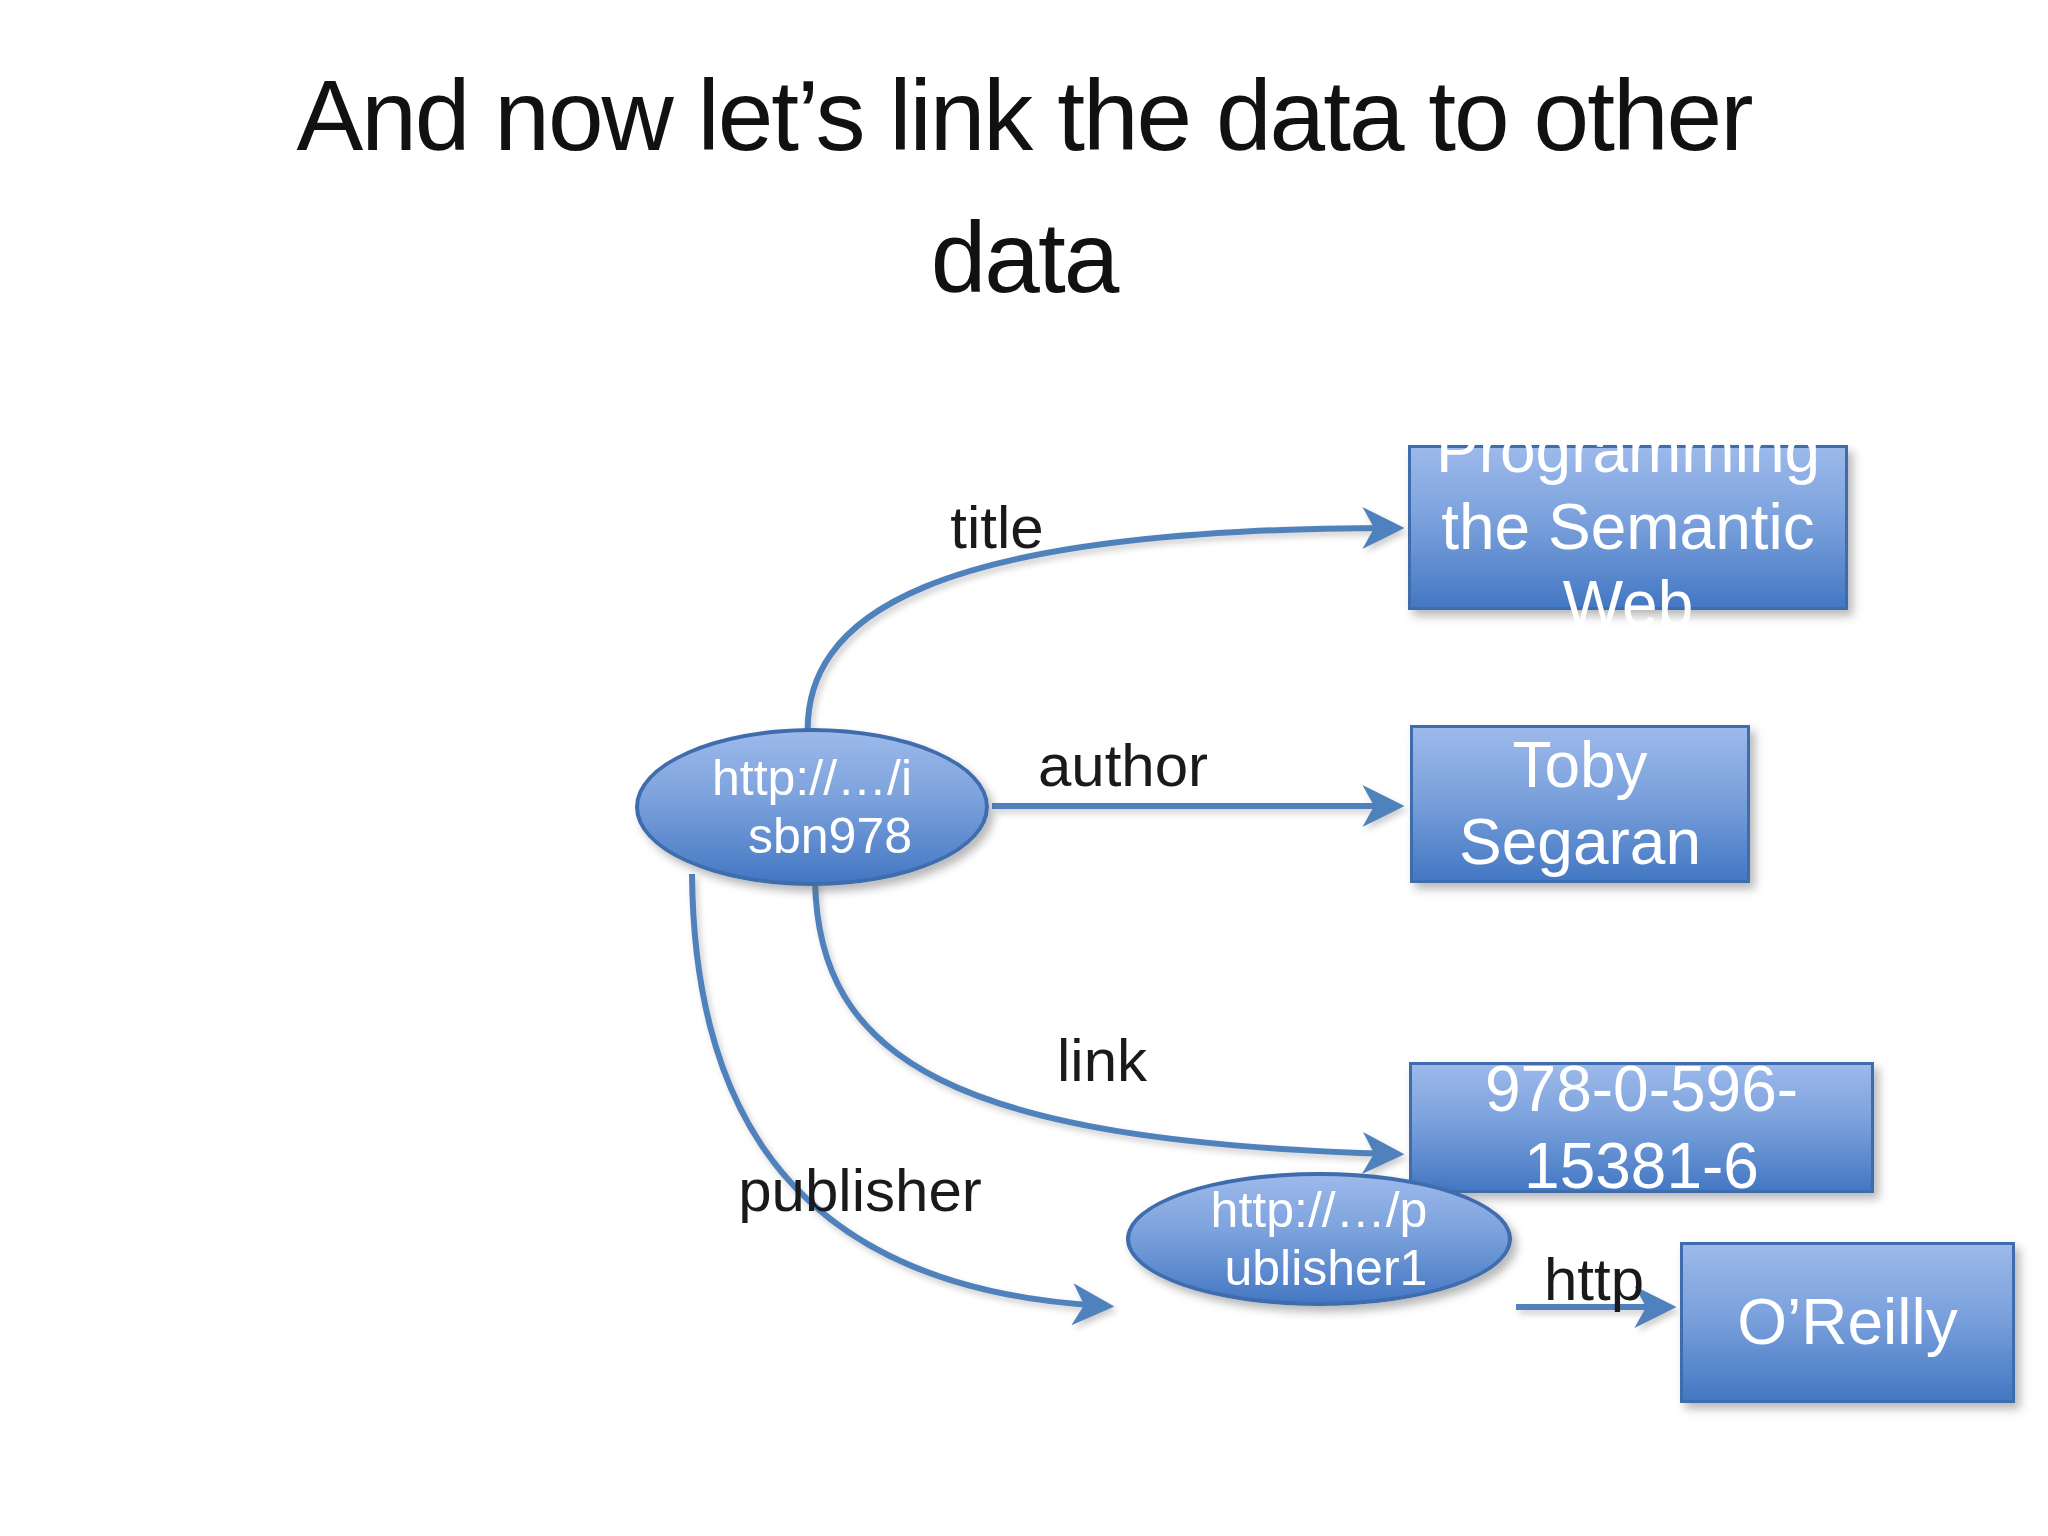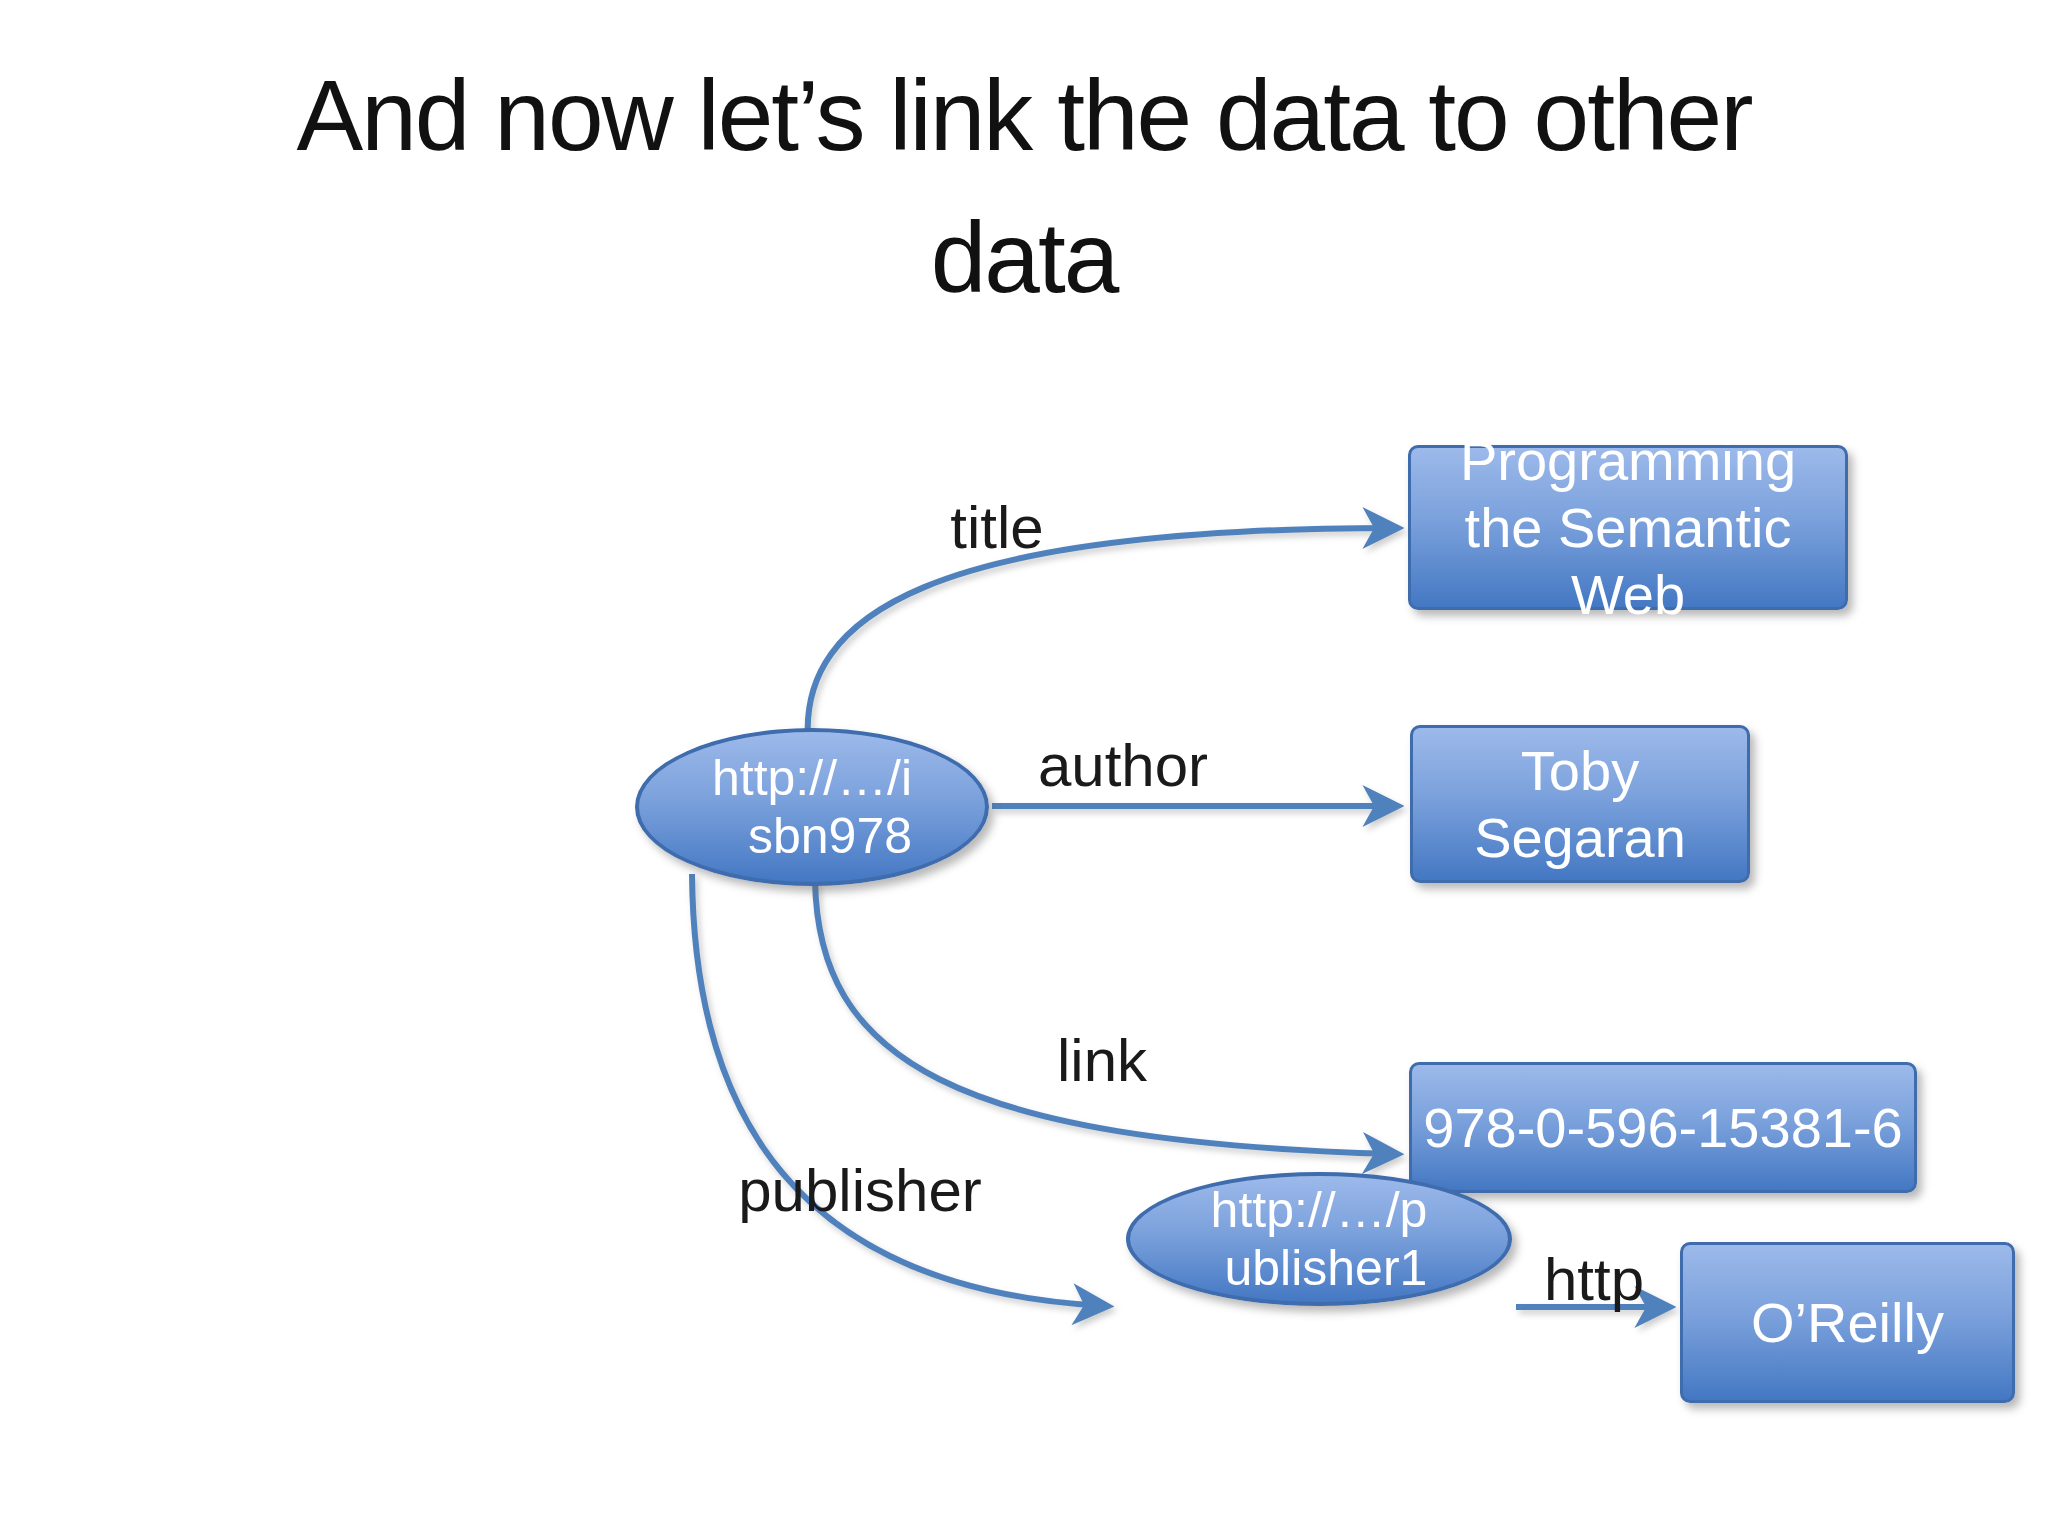--- a/index.html
+++ b/index.html
@@ -57,26 +57,26 @@
     align-items: center;
     justify-content: center;
     text-align: center;
     color: var(--node-text);
     background: linear-gradient(180deg, var(--node-fill-top) 0%, var(--node-fill-mid) 45%, var(--node-fill-bottom) 100%);
     border: 3px solid var(--node-border);
     box-shadow: 5px 6px 9px rgba(100,100,100,0.45);
     white-space: pre-line;
     line-height: 1.2;
   }
-  .node.rect { font-size: 56px; padding: 0 8px; border-radius: 10px; }
+  .node.rect { font-size: 64px; padding: 0 8px; }
   .node.ellipse { border-radius: 50%; border-width: 4px; font-size: 50px; line-height: 1.16; text-align: right; }
   #node-subject        { left: 635px;  top: 728px;  width: 354px; height: 158px; }
   #node-book-title     { left: 1408px; top: 445px;  width: 440px; height: 165px; }
   #node-book-author    { left: 1410px; top: 725px;  width: 340px; height: 158px; }
-  #node-book-isbn      { left: 1409px; top: 1062px; width: 508px; height: 131px; }
+  #node-book-isbn      { left: 1409px; top: 1062px; width: 465px; height: 131px; }
   #node-publisher      { left: 1126px; top: 1172px; width: 386px; height: 134px; }
   #node-publisher-name { left: 1680px; top: 1242px; width: 335px; height: 161px; }
   .edge-label {
     position: absolute;
     transform: translate(-50%, -50%);
     font-size: 60px;
     color: var(--edge-label-text);
     white-space: nowrap;
   }
   #label-title     { left: 997px;  top: 527px;  }

